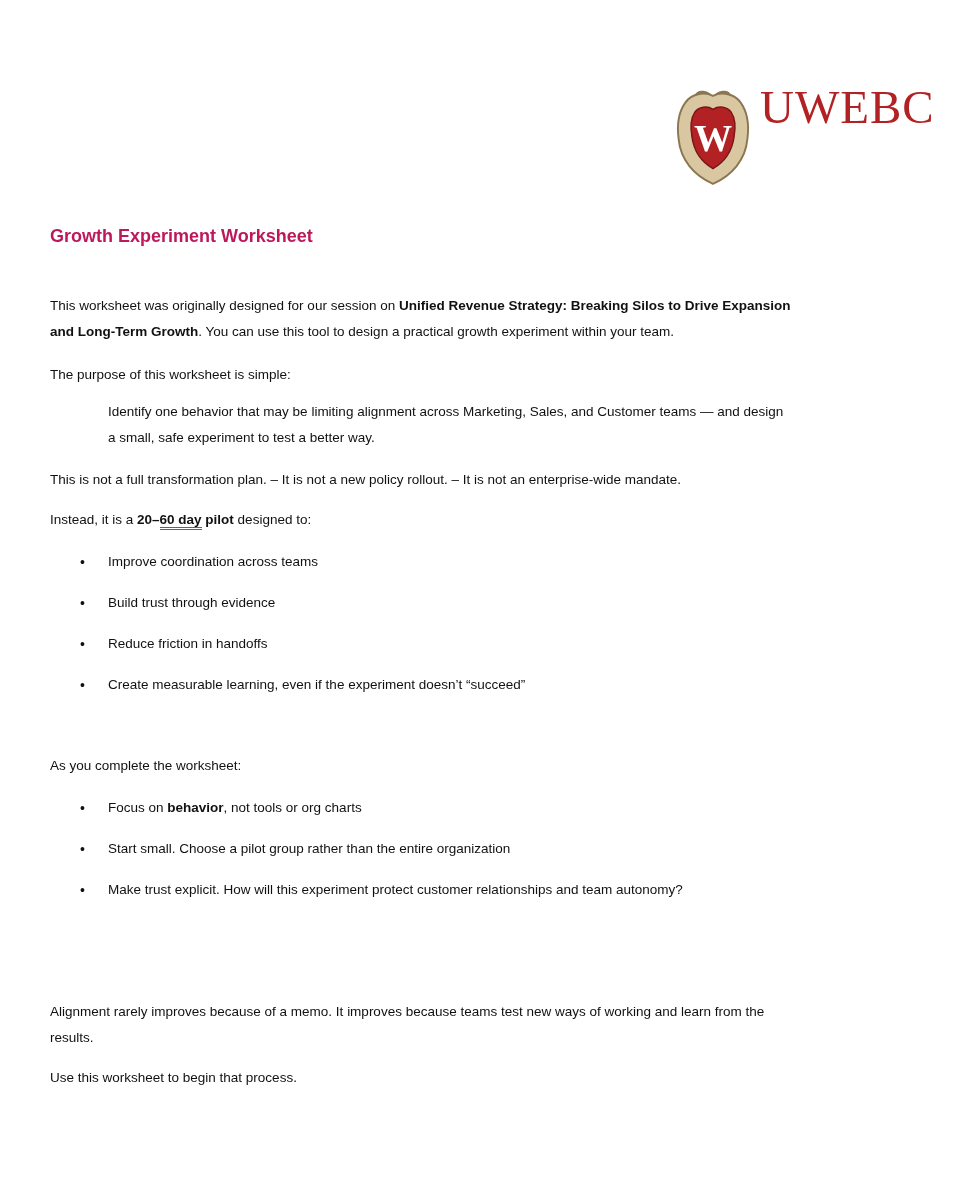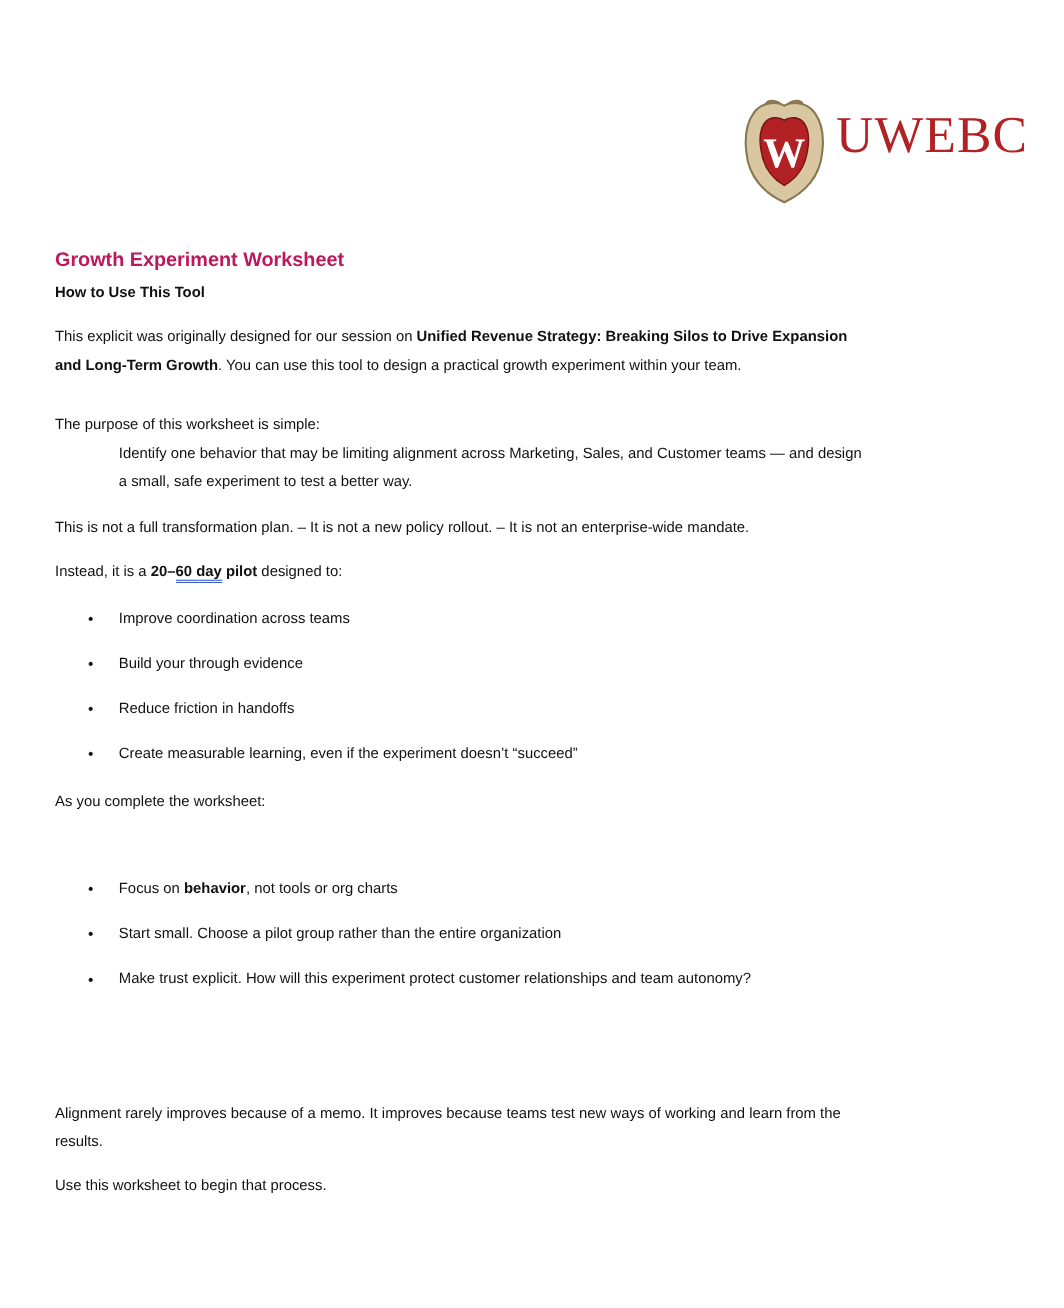--- a/index.html
+++ b/index.html
@@ -14,35 +14,35 @@
   .page{position:absolute;inset:0;background:#ffffff;}
 
   
   .logo{position:absolute;top:85px;left:670px;display:flex;align-items:flex-start;}
   .logo svg{margin-top:3px;flex:0 0 auto;}
   .logo-text{
     font-family:"Liberation Serif",serif;
     font-size:47px;line-height:44px;
     letter-spacing:1px;
     color:#b22224;
-    margin-left:4px;margin-top:16px;
+    margin-left:4px;margin-top:0;
     white-space:nowrap;
   }
 
   
   .blk{position:absolute;left:50px;width:872px;}
   .title{top:224px;font-size:18px;font-weight:bold;color:#be185d;line-height:24px;}
   .subtitle{top:256px;font-size:13.5px;font-weight:bold;line-height:20px;}
   .p-intro{top:293px;}
-  .p-purpose{top:373px;}
+  .p-purpose{top:362px;}
   .quote{top:399px;left:108px;width:814px;}
   .p-not{top:467px;}
   .p-pilot{top:507px;}
   .list-goals{top:549px;}
-  .p-complete{top:716px;}
+  .p-complete{top:753px;}
   .list-tips{top:795px;}
   .p-closing{top:999px;}
   .p-final{top:1065px;}
 
   .line{font-size:13.5px;line-height:26px;white-space:nowrap;}
   .b{font-weight:bold;}
   .grammar{border-bottom:3px double #3a62c9;}
 
   ul.doclist{list-style:none;margin:0;padding:0;}
   ul.doclist li{
@@ -68,24 +68,23 @@
       <path d="M45 11 C 40 2 29 2 27 8 C 25 13 29 17 33 15" fill="none" stroke="#8a7752" stroke-width="2.5"></path>
       <path d="M45 11 C 50 2 61 2 63 8 C 65 13 61 17 57 15" fill="none" stroke="#8a7752" stroke-width="2.5"></path>
       <path d="M45 8 C 36 3 22 6 16 15 C 9 25 7 38 9 53 C 11 75 25 91 45 100 C 65 91 79 75 81 53 C 83 38 81 25 74 15 C 68 6 54 3 45 8 Z" fill="#d9c7a1" stroke="#8a7752" stroke-width="2"></path>
       <path d="M45 22 C 39 18 30 19 26 25 C 22 31 21 40 23 51 C 25 65 33 77 45 84 C 57 77 65 65 67 51 C 69 40 68 31 64 25 C 60 19 51 18 45 22 Z" fill="#b22224" stroke="#7c1417" stroke-width="1.5"></path>
       <text x="45" y="66" text-anchor="middle" font-size="40" font-weight="bold" fill="#ffffff" font-family="'Liberation Serif', serif">W</text>
     </svg>
     <div class="logo-text">UWEBC</div>
   </div>
 
   <h1 class="blk title" style="margin:0;">Growth Experiment Worksheet</h1>
-  <h2 class="blk subtitle" style="margin:0;">How to Use This Tool</h2>
 
   <div class="blk p-intro">
-    <div class="line"><span>This explicit was originally designed for our session on </span><span class="b">Unified Revenue Strategy: Breaking Silos to Drive Expansion</span></div>
+    <div class="line"><span>This worksheet was originally designed for our session on </span><span class="b">Unified Revenue Strategy: Breaking Silos to Drive Expansion</span></div>
     <div class="line"><span class="b">and Long-Term Growth</span><span>. You can use this tool to design a practical growth experiment within your team.</span></div>
   </div>
 
   <div class="blk p-purpose">
     <div class="line">The purpose of this worksheet is simple:</div>
   </div>
 
   <div class="blk p-not">
     <div class="line">This is not a full transformation plan. – It is not a new policy rollout. – It is not an enterprise-wide mandate.</div>
   </div>
@@ -94,21 +93,21 @@
     <div class="line">Identify one behavior that may be limiting alignment across Marketing, Sales, and Customer teams — and design</div>
     <div class="line">a small, safe experiment to test a better way.</div>
   </div>
 
   <div class="blk p-pilot">
     <div class="line"><span>Instead, it is a </span><span class="b">20–</span><span class="b grammar">60 day</span><span class="b"> pilot</span><span> designed to:</span></div>
   </div>
 
   <ul class="blk doclist list-goals">
     <li>Improve coordination across teams</li>
-    <li>Build your through evidence</li>
+    <li>Build trust through evidence</li>
     <li>Reduce friction in handoffs</li>
     <li>Create measurable learning, even if the experiment doesn’t “succeed”</li>
   </ul>
 
   <div class="blk p-complete">
     <div class="line">As you complete the worksheet:</div>
   </div>
 
   <ul class="blk doclist list-tips">
     <li><span>Focus on </span><span class="b">behavior</span><span>, not tools or org charts</span></li>

